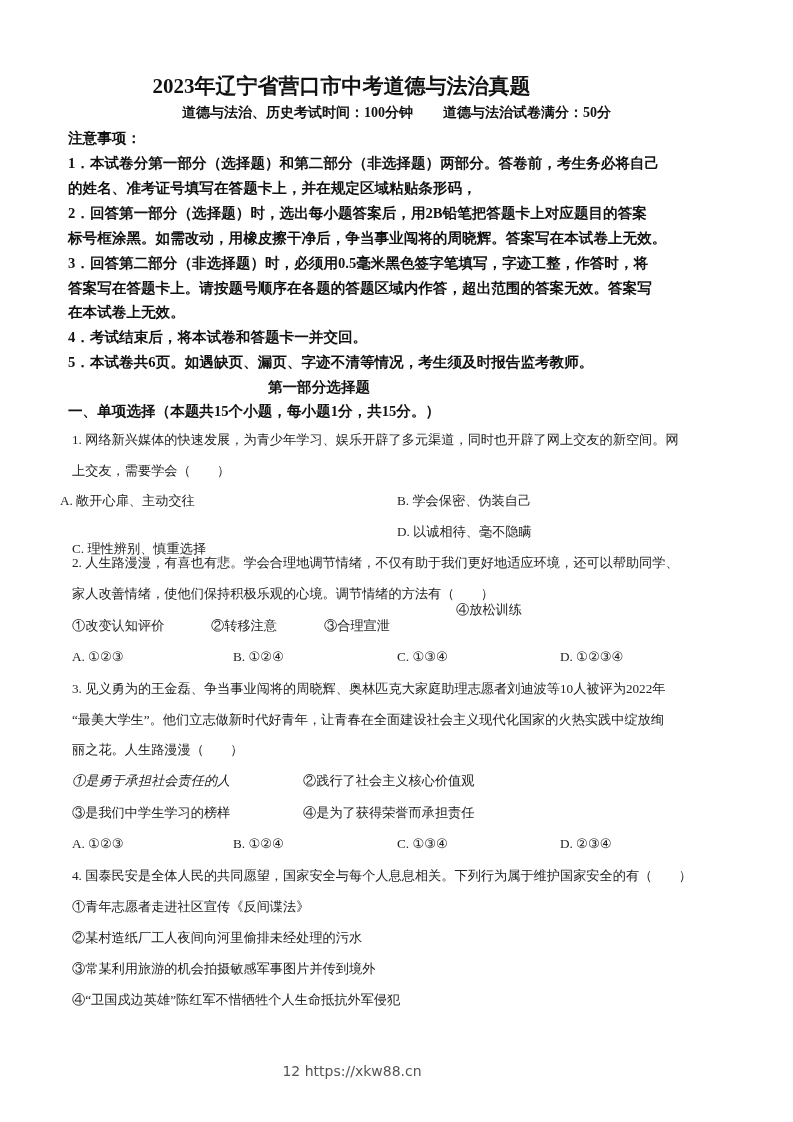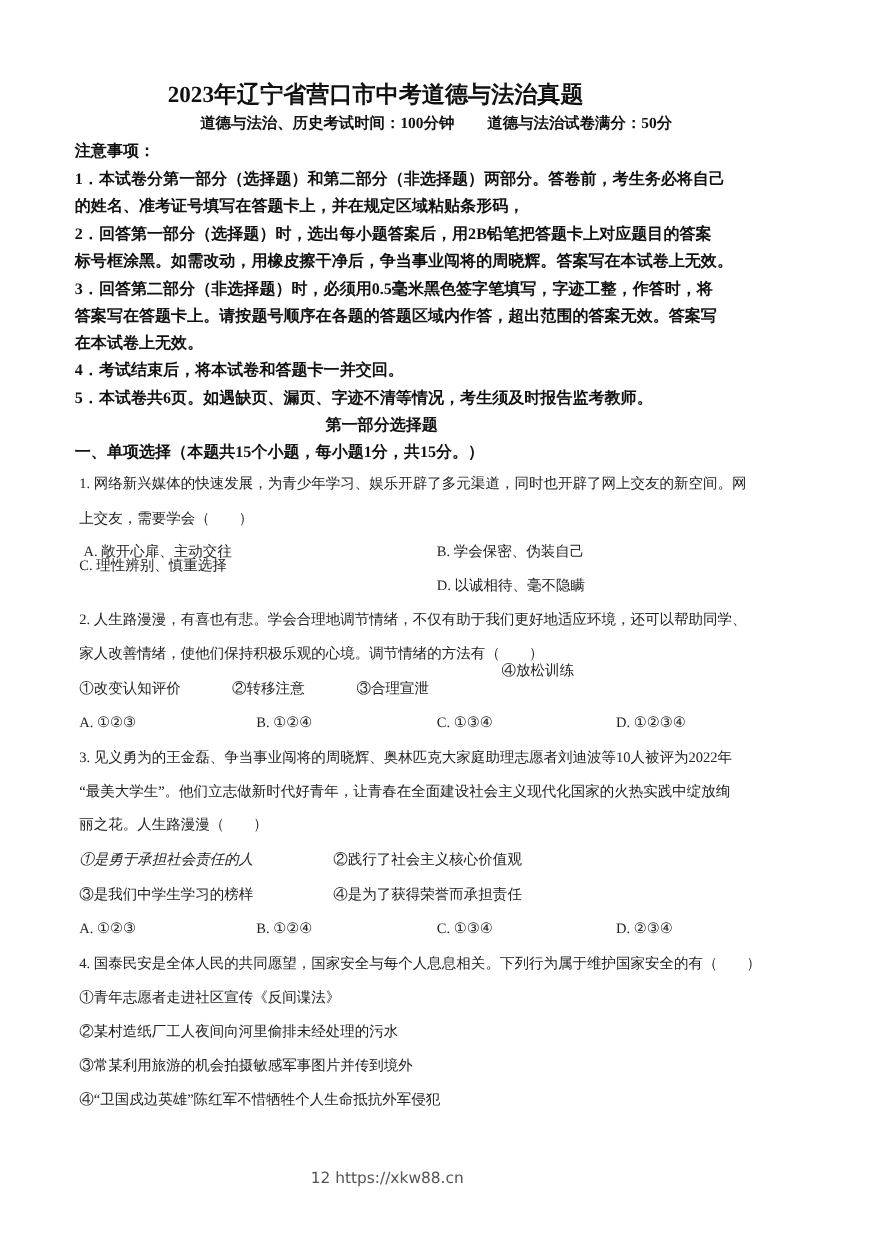--- a/index.html
+++ b/index.html
@@ -3,21 +3,21 @@
 <meta charset="utf-8">
 <style>
   html, body { margin: 0; padding: 0; background: #ffffff; }
   body { width: 793px; height: 1122px; position: relative; overflow: hidden; color: #111; }
   .ln { position: absolute; white-space: nowrap; line-height: 1; }
   .title { left: 0; width: 683px; text-align: center; top: 76px; font-size: 21px; font-weight: bold; font-family: "Liberation Serif", "DejaVu Serif", serif; }
   .sub { left: 0; width: 793px; text-align: center; top: 106px; font-size: 14px; font-weight: bold; font-family: "Liberation Serif", "DejaVu Serif", serif; }
   .sub span.gap { display: inline-block; width: 30px; }
   .b { font-size: 14.6px; font-weight: bold; font-family: "Liberation Serif", "DejaVu Serif", serif; left: 68px; }
   .q { font-size: 13.2px; font-family: "Liberation Serif", "DejaVu Serif", serif; color: #222; }
-  .center { left: 0; width: 638px; text-align: center; padding-left: 28px; }
+  .center { left: 0; width: 638px; text-align: center; }
   .footer { position: absolute; top: 1063px; left: 0; width: 704px; text-align: center; font-size: 14px; color: #555; font-family: "DejaVu Sans", "Liberation Sans", sans-serif; }
 </style>
 </head>
 <body>
 
 <div class="ln title">2023年辽宁省营口市中考道德与法治真题</div>
 <div class="ln sub">
   <span>道德与法治、历史考试时间：100分钟</span><span class="gap"></span><span>道德与法治试卷满分：50分</span>
 </div>
 
@@ -30,23 +30,23 @@
 <div class="ln b" style="top:281px;">答案写在答题卡上。请按题号顺序在各题的答题区域内作答，超出范围的答案无效。答案写</div>
 <div class="ln b" style="top:305px;">在本试卷上无效。</div>
 <div class="ln b" style="top:330px;">4．考试结束后，将本试卷和答题卡一并交回。</div>
 <div class="ln b" style="top:355px;">5．本试卷共6页。如遇缺页、漏页、字迹不清等情况，考生须及时报告监考教师。</div>
 
 <div class="ln b center" style="top:380px; left:0;">第一部分选择题</div>
 <div class="ln b" style="top:404px;">一、单项选择（本题共15个小题，每小题1分，共15分。）</div>
 
 <div class="ln q" style="top:433px; left:72px;">1. 网络新兴媒体的快速发展，为青少年学习、娱乐开辟了多元渠道，同时也开辟了网上交友的新空间。网</div>
 <div class="ln q" style="top:464px; left:72px;">上交友，需要学会（　　）</div>
-<div class="ln q" style="top:494px; left:76px;">A. 敞开心扉、主动交往</div>
+<div class="ln q" style="top:494px; left:60px;">A. 敞开心扉、主动交往</div>
 <div class="ln q" style="top:494px; left:397px;">B. 学会保密、伪装自己</div>
-<div class="ln q" style="top:507px; left:72px;">C. 理性辨别、慎重选择</div>
+<div class="ln q" style="top:542px; left:72px;">C. 理性辨别、慎重选择</div>
 <div class="ln q" style="top:525px; left:397px;">D. 以诚相待、毫不隐瞒</div>
 
 <div class="ln q" style="top:556px; left:72px;">2. 人生路漫漫，有喜也有悲。学会合理地调节情绪，不仅有助于我们更好地适应环境，还可以帮助同学、</div>
 <div class="ln q" style="top:587px; left:72px;">家人改善情绪，使他们保持积极乐观的心境。调节情绪的方法有（　　）</div>
 <div class="ln q" style="top:619px; left:72px;">①改变认知评价</div>
 <div class="ln q" style="top:619px; left:211px;">②转移注意</div>
 <div class="ln q" style="top:619px; left:324px;">③合理宣泄</div>
 <div class="ln q" style="top:603px; left:456px;">④放松训练</div>
 <div class="ln q" style="top:650px; left:72px;">A. ①②③</div>
 <div class="ln q" style="top:650px; left:233px;">B. ①②④</div>

